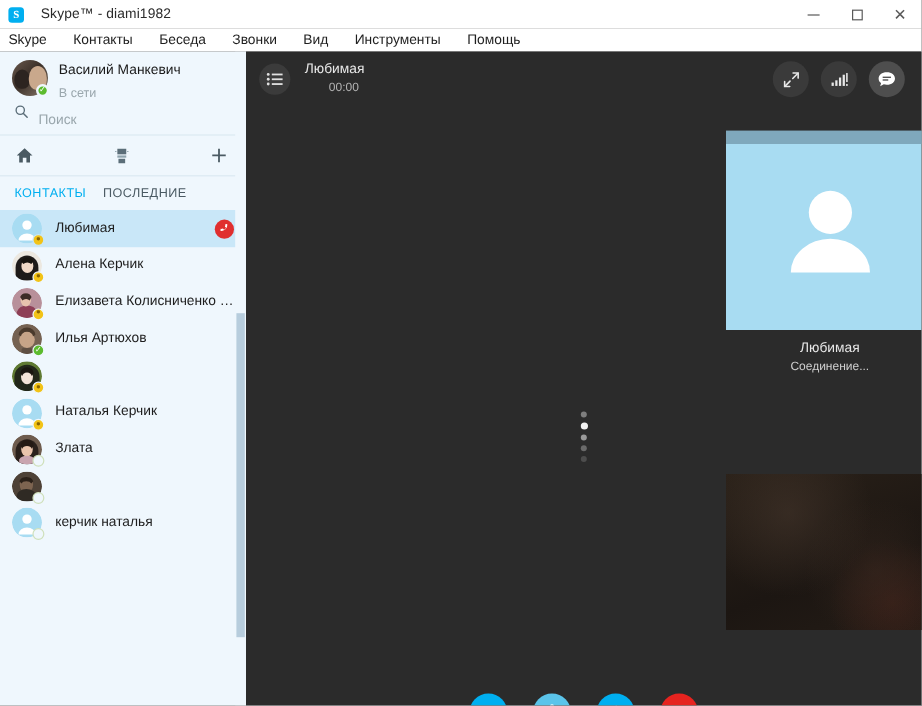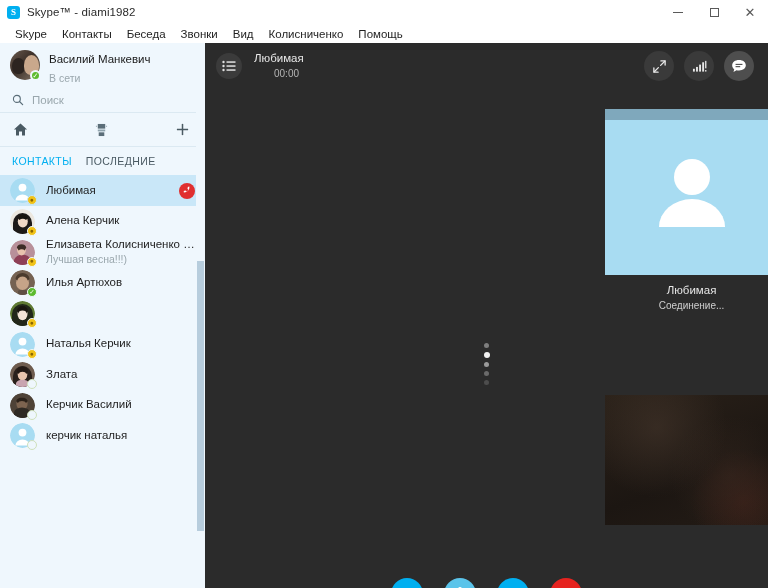--- a/index.html
+++ b/index.html
@@ -14,34 +14,34 @@
   
   .titlebar {
     height: 24px; background:#ffffff; display:flex; align-items:center;
     border-bottom: 0px solid #e6e6e6; position:relative;
   }
   .tb-logo {
     width:13px; height:13px; margin-left:7px; border-radius:3px;
     background:#00aff0; color:#fff; font-size:9px; line-height:13px;
     text-align:center; font-weight:bold; font-family:"Liberation Serif", serif;
   }
-  .tb-title { font-size:11.5px; color:#2b2b2b; margin-left:7px; letter-spacing:0.1px; }
+  .tb-title { font-size:11.5px; color:#2b2b2b; margin-left:14px; letter-spacing:0.1px; }
   .tb-ctrls { position:absolute; right:0; top:0; height:24px; display:flex; }
   .tb-btn {
     width:36px; height:24px; display:flex; align-items:center; justify-content:center;
     color:#5a5a5a; font-size:11px; line-height:1;
   }
   .glyph-min { display:block; width:10px; height:1px; background:#5a5a5a; }
   .glyph-max { display:block; width:9px; height:9px; border:1px solid #5a5a5a; }
   .glyph-close { font-size:13px; font-family:"Liberation Sans", sans-serif; }
 
   
   .menubar {
     height:19px; background:#ffffff; display:flex; align-items:center;
-    padding-left:8px; gap:1px;text-align:right;
+    gap:8px;text-align:right;
   }
   .menu-item {
     font-size:11.5px; color:#1f1f1f; padding:1px 7px; cursor:default; white-space:nowrap;
   }
 
   
   .body-split { display:flex; height:545px; width:768px; }
 
   
   .sidebar {
@@ -67,21 +67,21 @@
     position:absolute; right:-1px; bottom:-1px; width:11px; height:11px; border-radius:50%;
     border:2px solid #eff7fd; display:flex;align-items:center;justify-content:center;
     font-size:7px; color:#fff; line-height:1;
   }
   .st-online { background:#5cbb2e; }
   .pf-text { margin-left:9px; line-height:1.25; }
   .pf-name { font-size:11.5px; color:#1a1a1a;margin-top:7px; }
   .pf-sub  { font-size:10.5px; color:#9aa7ad; margin-top:6px; }
 
   .search-row {
-    height:26px; display:flex; align-items:center; padding:0 12px; gap:8px;
+    height:26px; display:flex; padding:0 12px; gap:8px;
     border-bottom:1px solid #dbe9f2; margin:0 0 0 0;
   }
   .search-ico { width:12px; height:12px; flex:none; }
   .search-input {
     border:none; outline:none; background:transparent; font-size:11.5px;
     color:#3a3a3a; width:150px; font-family:"Liberation Sans", sans-serif;
   }
   .search-input::placeholder { color:#9aa7ad; }
 
   .nav-row {
@@ -202,21 +202,21 @@
       </div>
     </div>
   </div>
 
   <div class="menubar">
     <div class="menu-item">Skype</div>
     <div class="menu-item">Контакты</div>
     <div class="menu-item">Беседа</div>
     <div class="menu-item">Звонки</div>
     <div class="menu-item">Вид</div>
-    <div class="menu-item">Колисниченко</div>
+    <div class="menu-item">Инструменты</div>
     <div class="menu-item">Помощь</div>
   </div>
 
   <div class="body-split">
 
     <div class="sidebar">
 
       <div class="profile">
         <div class="pf-av-wrap">
           <div class="pf-av"></div>
@@ -311,21 +311,20 @@
                 <circle cx="12.5" cy="12.5" r="12.5" fill="#b8909a"></circle>
                 <path d="M4 20 a9 8 0 0 1 17 0 l0 5 l-17 0 z" fill="#8e3f56"></path>
                 <ellipse cx="11.5" cy="10" rx="4.4" ry="5.4" fill="#e8c3ae"></ellipse>
                 <path d="M6.8 7.5 a5 4.6 0 0 1 9.5 0 l-1.6 3 a3.6 3 0 0 0 -6 0 z" fill="#3c2c26"></path>
               </svg>
             </div>
             <div class="c-badge b-away">●</div>
           </div>
           <div class="c-text">
             <div class="c-name">Елизавета  Колисниченко (К...</div>
-            <div class="c-mood">Лучшая весна!!!)</div>
           </div>
         </div>
 
         <div class="contact">
           <div class="c-av-wrap">
             <div class="c-av">
               <svg width="25" height="25" viewBox="0 0 25 25">
                 <circle cx="12.5" cy="12.5" r="12.5" fill="#756252"></circle>
                 <ellipse cx="12.5" cy="13" rx="6.5" ry="7" fill="#c6a488"></ellipse>
                 <path d="M5.5 9 a7 6 0 0 1 14 0 l-2 1.5 a5 4 0 0 0 -10 0 z" fill="#4a3a2c"></path>
@@ -392,23 +391,20 @@
           <div class="c-av-wrap">
             <div class="c-av">
               <svg width="25" height="25" viewBox="0 0 25 25">
                 <circle cx="12.5" cy="12.5" r="12.5" fill="#4e4237"></circle>
                 <ellipse cx="12" cy="11" rx="5.6" ry="6.4" fill="#7d6450"></ellipse>
                 <path d="M6.2 8 a6 5 0 0 1 11.5 0 l-1.6 2 a4.4 3 0 0 0 -8.3 0 z" fill="#2b2119"></path>
                 <path d="M4 20 a8 5.5 0 0 1 16 0 l0 5 l-16 0 z" fill="#2f2a24"></path>
               </svg>
             </div>
             <div class="c-badge b-offline"></div>
-          </div>
-          <div class="c-text">
-            <div class="c-name">Керчик Василий</div>
           </div>
         </div>
 
         <div class="contact">
           <div class="c-av-wrap">
             <div class="c-av">
               <svg width="25" height="25" viewBox="0 0 25 25">
                 <circle cx="12.5" cy="12.5" r="12.5" fill="#a8dcf2"></circle>
                 <circle cx="12.5" cy="9.6" r="3.9" fill="#fff"></circle>
                 <path d="M5.4 22.5 a7.1 6 0 0 1 14.2 0 z" fill="#fff"></path>

